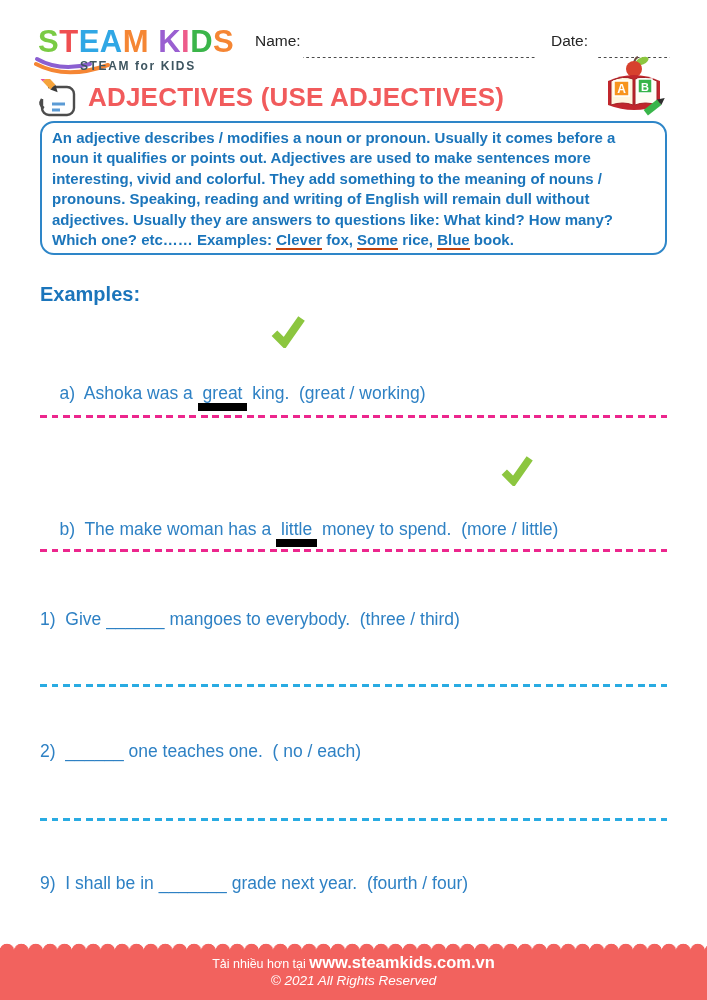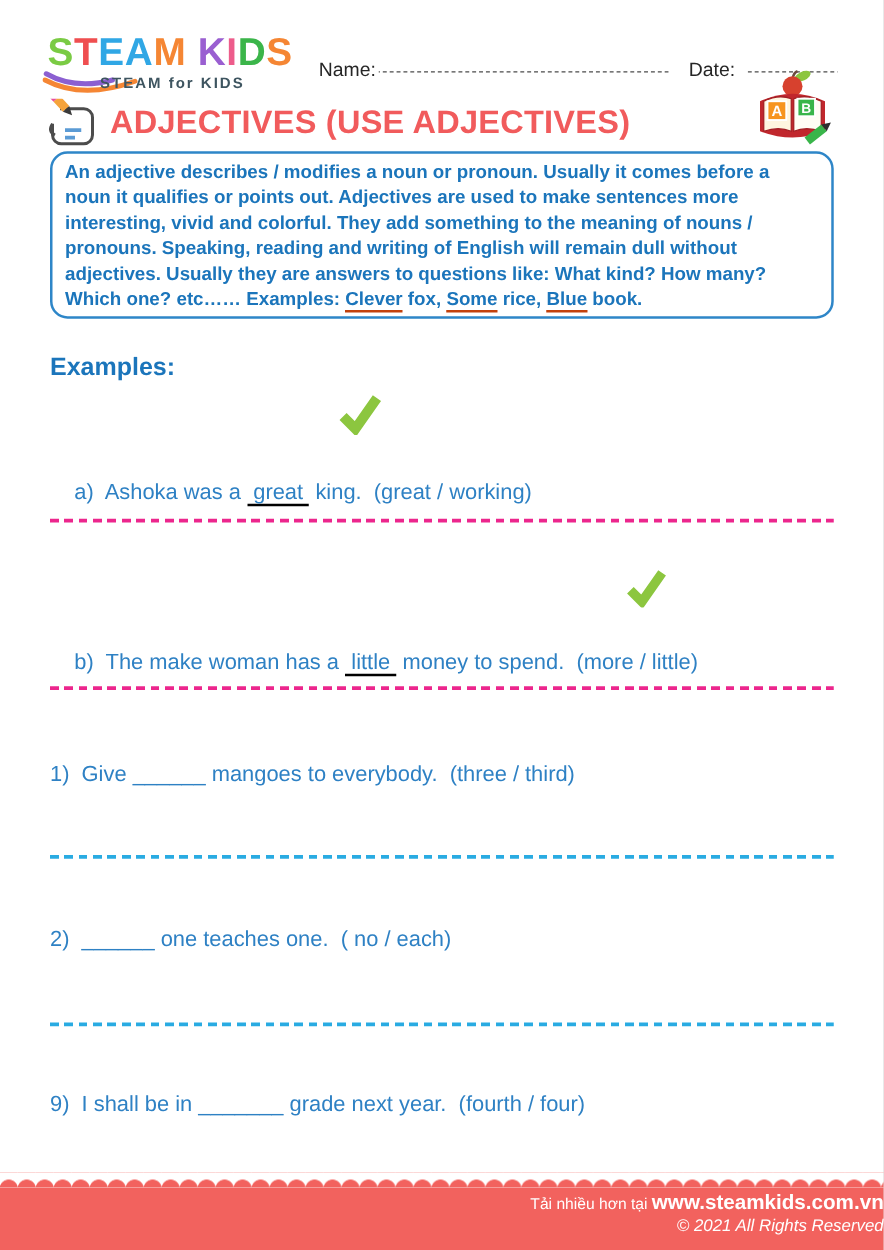--- a/index.html
+++ b/index.html
@@ -11,21 +11,21 @@
   
   .logo-letters {
     position:absolute; left:38px; top:24px;
     font-size:31px; font-weight:bold; letter-spacing:0.5px; white-space:pre;
   }
   .logo-swoosh { position:absolute; left:34px; top:56px; }
   .logo-tagline {
     position:absolute; left:80px; top:59px;
     font-size:12px; font-weight:bold; letter-spacing:1.6px; color:#3E5560;
   }
-  .field-label { position:absolute; top:48px; font-size:15.5px; color:#262626; }
+  .field-label { position:absolute; top:32px; font-size:15.5px; color:#262626; }
   .name-label { left:255px; }
   .date-label { left:551px; }
   .dotted-line {
     position:absolute; top:56px; height:2px;
     background-image:repeating-linear-gradient(to right,#4a4a4a 0 3px, transparent 3px 5.5px);
     background-size:5.5px 1.5px; background-repeat:repeat-x; background-position:bottom;
   }
   .name-line { left:303px; width:232px; }
   .date-line { left:598px; width:72px; }
   
@@ -56,35 +56,35 @@
   }
   .line {
     position:absolute; left:40px; right:40px; margin:0;
     font-size:17.5px; color:var(--line_text_blue,#2E81C4); white-space:pre-wrap;
   }
   .example-a { top:341px; }
   .example-b { top:477px; }
   .question-1 { top:609px; }
   .question-2 { top:741px; }
   .question-3 { top:873px; }
-  .answer-underlined { border-bottom:2px solid #000000; padding:0 5px; }
+  .answer-underlined { border-bottom:8px solid #000000; padding:0 5px; }
   .check { position:absolute; }
   .check-a { left:229px; top:-25px; }
   .check-b { left:459px; top:-21px; }
   
   .divider {
     position:absolute; left:40px; width:627px; height:3px;
     background-repeat:repeat-x;
   }
   .divider-1 { top:415px; } .divider-2 { top:549px; }
   .divider-3 { top:684px; } .divider-4 { top:818px; }
   
   .footer {
     position:absolute; left:0; right:0; bottom:0; height:50px;
-    background:var(--footer_red,#F2625E); color:#ffffff; text-align:right;
+    background:var(--footer_red,#F2625E); color:#ffffff; text-align:center;
   }
   .scallops {
     position:absolute; left:0; right:0; top:-12px; height:12px;
     background-image:radial-gradient(circle at 7px 13px, var(--footer_red,#F2625E) 7px, rgba(255,255,255,0) 7.6px);
     background-size:14.4px 12px;
   }
   .footer-line1 { margin:3px 0 0 0; font-size:12.5px; }
   .footer-url { font-size:16.5px; font-weight:bold; }
   .footer-line2 { margin:1px 0 0 0; font-size:13.5px; font-style:italic; }
 </style>

